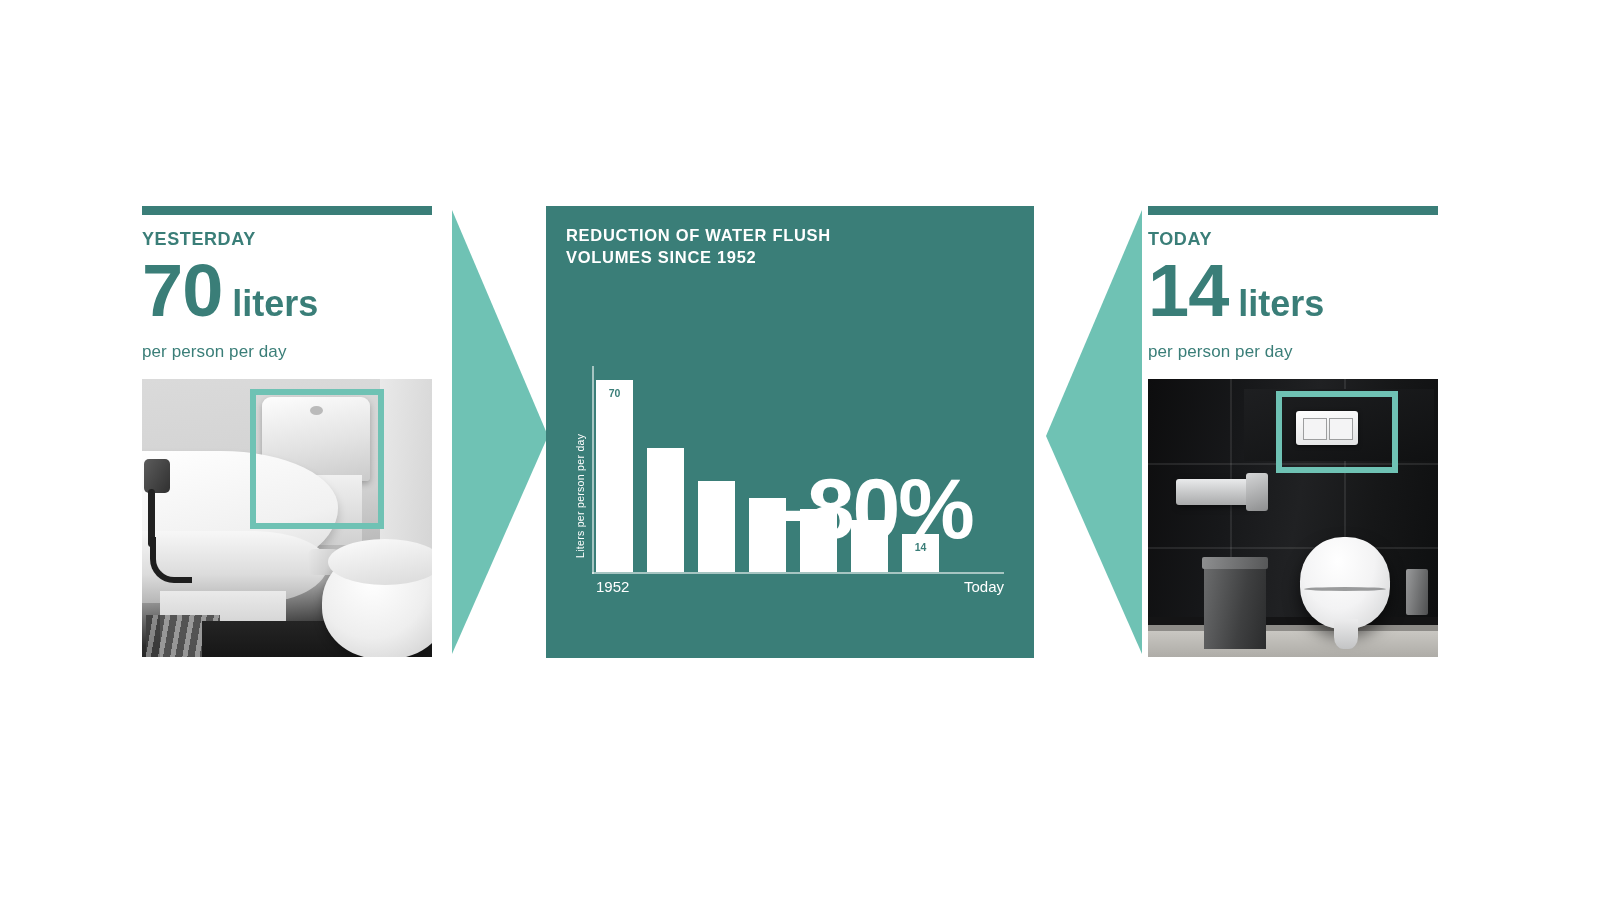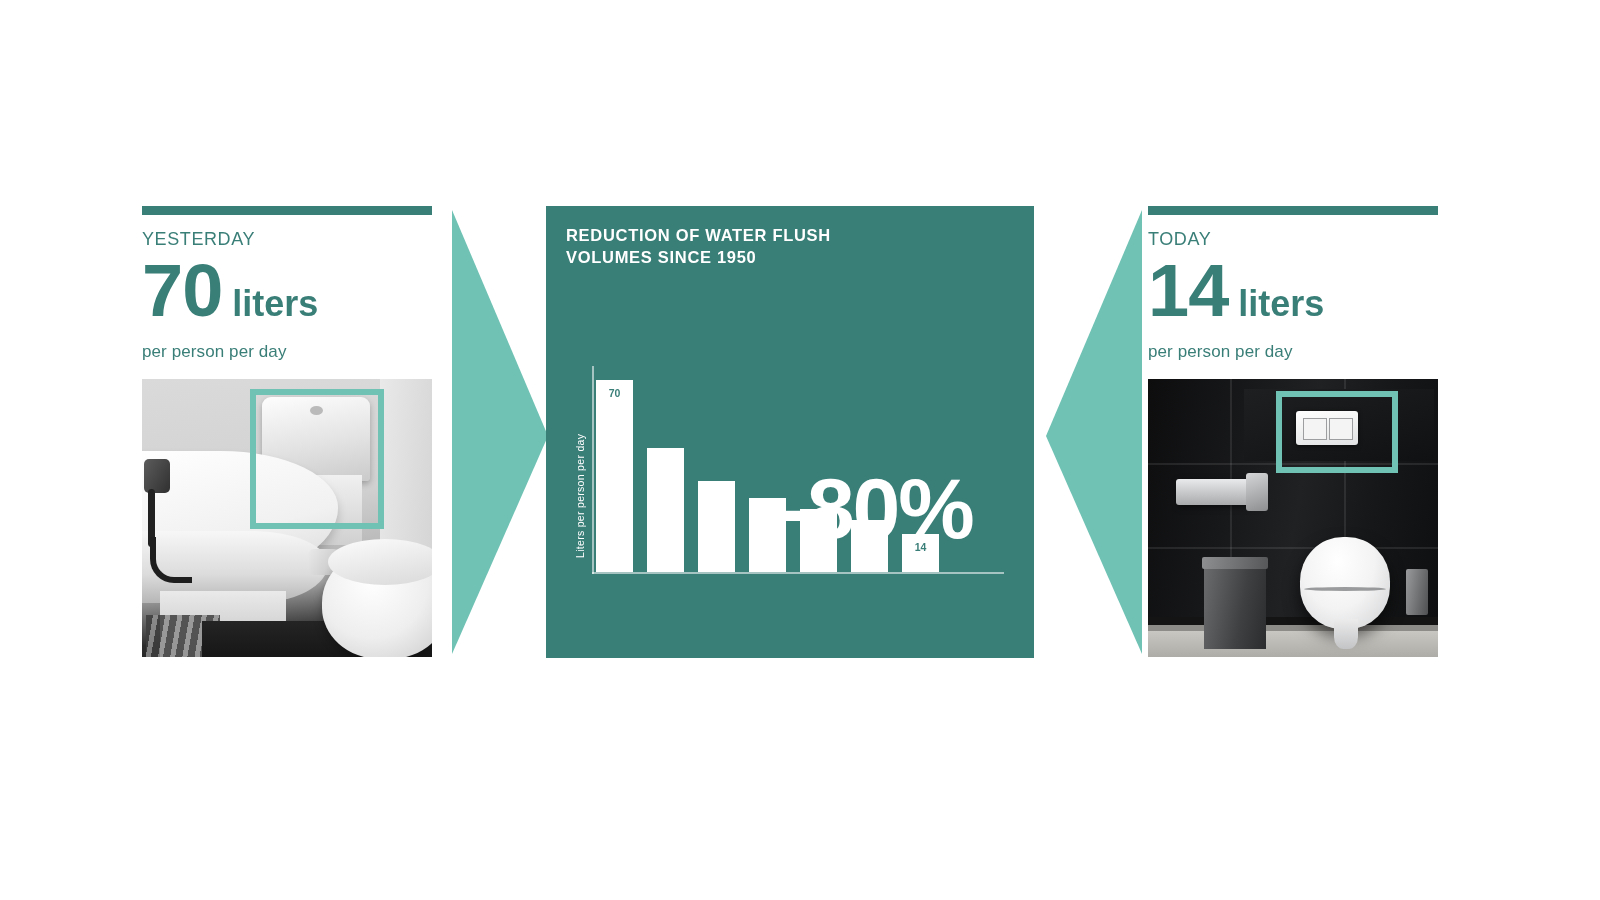--- a/index.html
+++ b/index.html
@@ -16,21 +16,21 @@
   .panel { position: absolute; width: 290px; }
   .panel-left  { left: 142px; top: 206px; }
   .panel-right { left: 1148px; top: 206px; }
 
   .rule {
     width: 290px; height: 9px;
     background: #3a7e78;
   }
   .panel-kicker {
     margin-top: 14px;
-    font-size: 18px; font-weight: normal; letter-spacing: 0.6px;
+    font-size: 18px; font-weight: bold; letter-spacing: 0.6px;
     color: #3a7e78;
   }
   .big-line {
     margin-top: 6px;
     display: flex; align-items: baseline; gap: 10px;
     color: #3a7e78;
   }
   .big-number {
     font-size: 74px; font-weight: bold; line-height: 0.95;
     letter-spacing: -1px;
@@ -296,21 +296,21 @@
     </div>
     <div class="highlight-box" style="left:108px; top:10px; width:134px; height:140px;"></div>
   </div>
 
   <svg class="arrow" style="left:452px; top:206px;" width="96" height="452" viewBox="0 0 96 452">
     <polygon points="0,4 96,230 0,448" fill="#6fc2b4"></polygon>
   </svg>
 
   <div class="card">
     <div class="card-title">REDUCTION OF WATER FLUSH
-VOLUMES SINCE 1950</div>
+VOLUMES SINCE 1952</div>
 
     <div class="pct">-80%</div>
 
     <div class="chart">
       <div class="y-axis-label">Liters per person per day</div>
       <div class="axis-line"></div>
       <div class="axis-base"></div>
 
       <div class="bars" id="bars">
           <div class="bar" style="height: 192.267px; background: rgb(255, 255, 255);">
@@ -319,20 +319,24 @@
           <div class="bar" style="height: 123.6px; background: rgb(255, 255, 255);"></div>
           <div class="bar" style="height: 90.64px; background: rgb(255, 255, 255);"></div>
           <div class="bar" style="height: 74.16px; background: rgb(255, 255, 255);"></div>
           <div class="bar" style="height: 63.1733px; background: rgb(255, 255, 255);"></div>
           <div class="bar" style="height: 52.1867px; background: rgb(255, 255, 255);"></div>
           <div class="bar" style="height: 38.4533px; background: rgb(255, 255, 255);">
             <span class="bar-label">14</span>
           </div>
         </div>
 
+      <div class="x-labels">
+        <span>1952</span>
+        <span>Today</span>
+      </div>
     </div>
   </div>
 
   <svg class="arrow" style="left:1046px; top:206px;" width="96" height="452" viewBox="0 0 96 452">
     <polygon points="96,4 0,230 96,448" fill="#6fc2b4"></polygon>
   </svg>
 
   <div class="panel panel-right">
     <div class="rule"></div>
     <div class="panel-kicker">TODAY</div>

